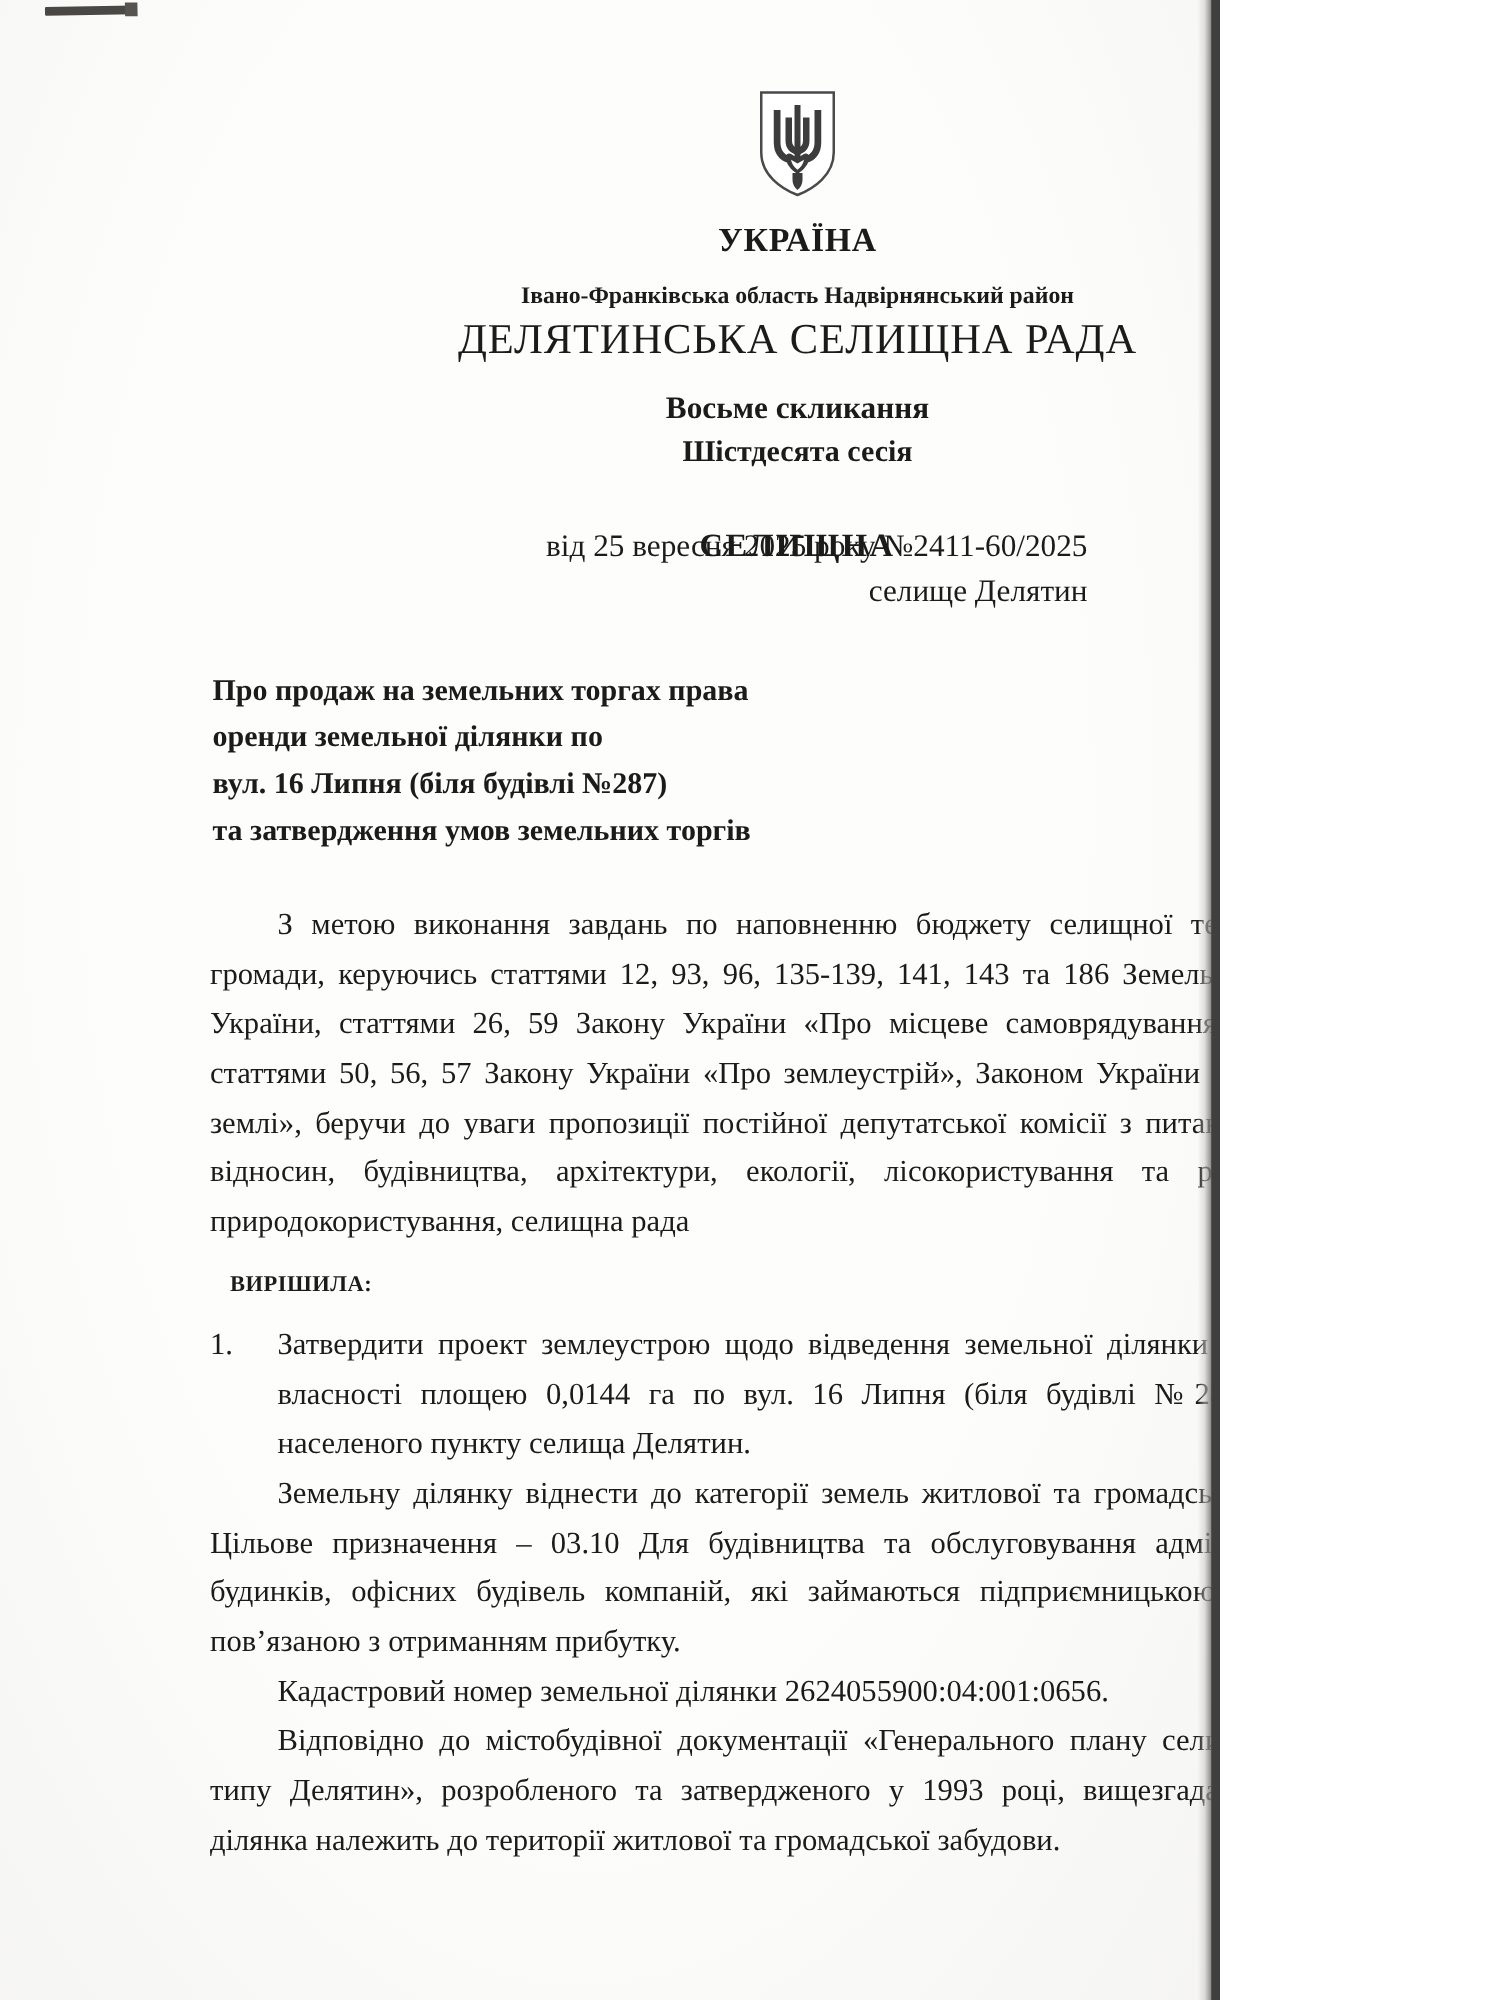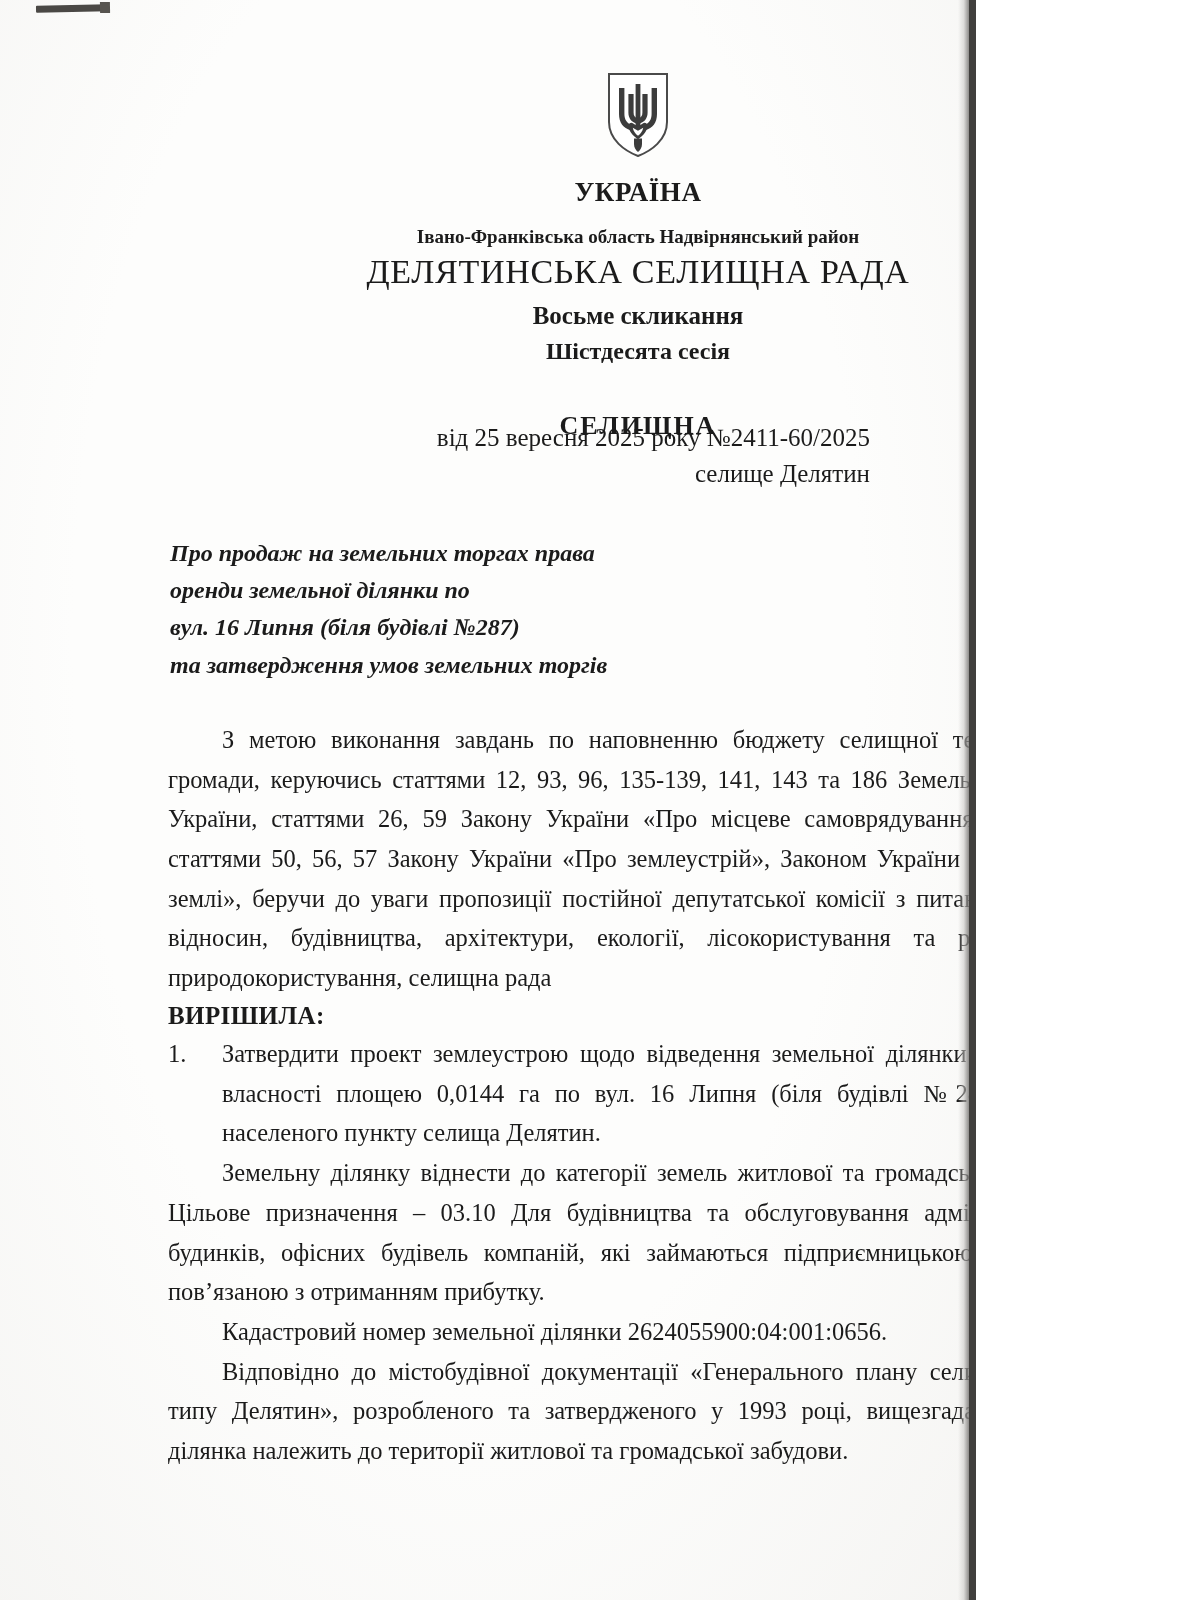--- a/index.html
+++ b/index.html
@@ -118,21 +118,21 @@
     font-size: 34px;
     font-weight: normal;
     letter-spacing: 0.7px;
     line-height: 1.25;
     margin-top: 2px;
   }
   .h-convocation {
     font-size: 25px;
     font-weight: bold;
     line-height: 1.3;
-    margin-top: 7px;
+    margin-top: 18px;
   }
   .h-session {
     font-size: 24px;
     font-weight: bold;
     line-height: 1.3;
     margin-top: 3px;
   }
   .h-decision {
     font-size: 26px;
     font-weight: bold;
@@ -153,44 +153,43 @@
 
   
   .subject {
     position: absolute;
     left: 2px;
     top: 535px;
     width: 640px;
     font-size: 24px;
     font-weight: bold;
     line-height: 1.55;
-    font-style: italic;
   }
   .subject div { white-space: nowrap; }
 
   
   .body {
     position: absolute;
     left: 0;
     top: 720px;
     width: 940px;
     font-size: 24.5px;
     line-height: 1.62;
   }
   .p-just {
     text-align: justify;
     text-justify: inter-word;
     margin: 0;
   }
   .indent { text-indent: 54px; }
   .resolved {
     font-weight: bold;
-    font-size: 25px;
+    font-size: 18px;
     letter-spacing: 0.4px;
-    margin: 0;
+    margin: 16px;
     line-height: 1.45;
   }
   .item-row {
     display: flex;
     align-items: baseline;
     margin: 0;
   }
   .item-num {
     width: 54px;
     flex: 0 0 54px;

